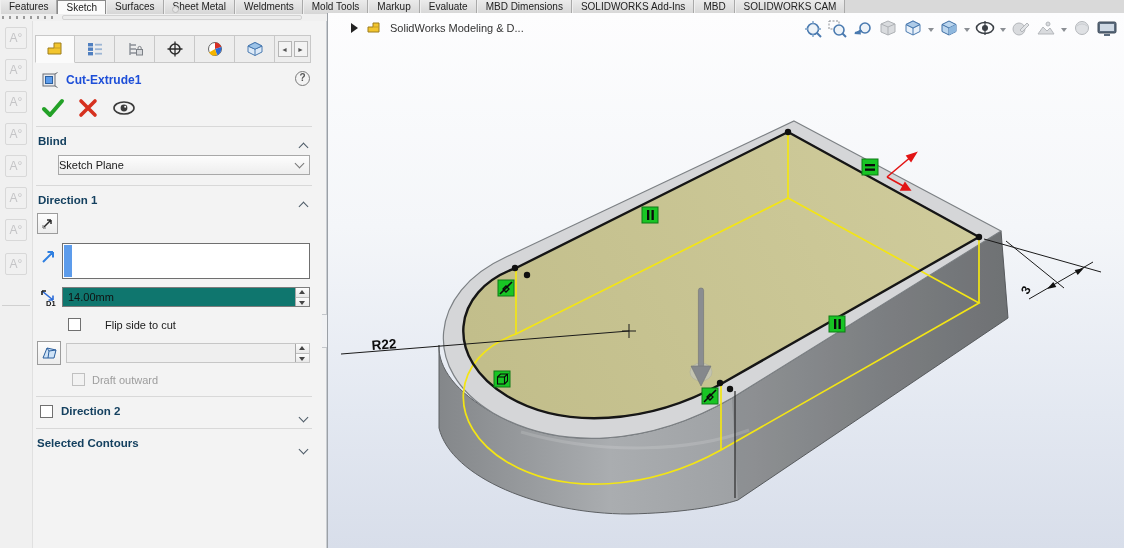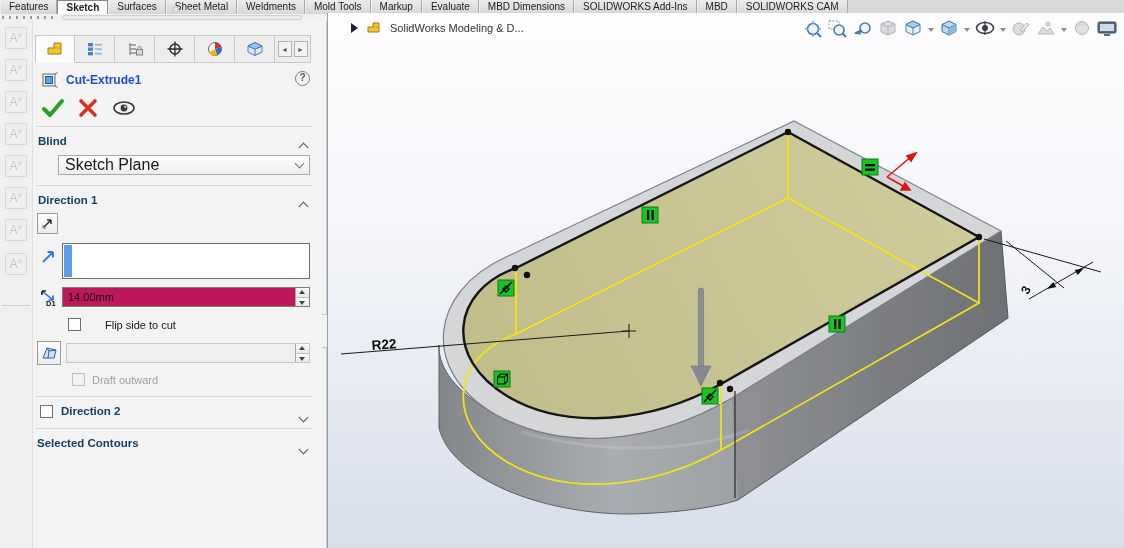--- a/index.html
+++ b/index.html
@@ -3,21 +3,21 @@
 <meta charset="utf-8">
 <style>
   *{box-sizing:border-box;margin:0;padding:0}
   html,body{width:1124px;height:548px;overflow:hidden;font-family:"Liberation Sans",sans-serif;background:#f0f0f0}
   #stage{position:relative;width:1124px;height:548px;background:#f0f0f0}
 
   
   #ribbon{position:absolute;left:0;top:0;width:1124px;height:14px;background:#d9d9d9;display:flex;border-bottom:1px solid #c2c2c2}
   .rtab{height:14px;line-height:13px;padding:0 8px;font-size:10px;color:#222;
         background:linear-gradient(#ebebeb,#d6d6d6);border-right:1px solid #a9a9a9;border-left:1px solid #efefef;white-space:nowrap}
-  .rtab.active{background:#fbfbfb;font-weight:bold;border:1px solid #8a8a8a;border-bottom:none}
+  .rtab.active{background:#fbfbfb;font-weight:normal;border:1px solid #8a8a8a;border-bottom:none}
 
   
   #subrow{position:absolute;left:0;top:14px;width:327px;height:7px;background:#f0f0f0}
   #grip{position:absolute;left:2px;top:2px;width:56px;height:3px;
         background:repeating-linear-gradient(90deg,#9a9a9a 0 2px,transparent 2px 7px)}
   #bar{position:absolute;left:62px;top:1px;width:240px;height:5px;background:#ececec;border:1px solid #d2d2d2;border-radius:2px}
   #grip-dot{position:absolute;left:172px;top:6px;width:7px;height:7px;border-radius:50%;background:#e4e4e4;border:1px solid #bdbdbd}
 
   
   #astrip{position:absolute;left:0;top:21px;width:33px;height:527px;background:#f0f0f0;border-right:1px solid #e0e0e0}
@@ -37,23 +37,23 @@
   #pm-title .t{font-size:12px;font-weight:bold;color:#1d4ed8}
   #pm-help{position:absolute;right:16px;top:50px;width:15px;height:15px;border:1.5px solid #7a7a7a;border-radius:50%;
            font-size:10px;color:#555;text-align:center;line-height:12px;font-weight:bold}
   #pm-actions{position:absolute;left:8px;top:76px;display:flex;gap:13px;align-items:center}
   .pdiv{position:absolute;left:3px;width:276px;height:1px;background:#d8d8d8}
   .hdr{position:absolute;left:5px;font-size:11.5px;font-weight:bold;color:#14405f}
   .chev{width:7px;height:7px;border-right:1.7px solid #4c5a66;border-bottom:1.7px solid #4c5a66;display:inline-block}
   .chev.up{transform:rotate(-135deg)} .chev.down{transform:rotate(45deg)}
   .chevbox{position:absolute;right:14px;width:12px;height:12px}
   .dd{position:absolute;height:20px;background:linear-gradient(#fdfdfd,#ededed);border:1px solid #a8a8a8;
-      font-size:16px;color:#1a1a1a;line-height:18px;padding-left:6px}
+      font-size:11px;color:#1a1a1a;line-height:18px;}
   .dd .dchev{position:absolute;right:6px;top:4px;width:7px;height:7px;border-right:1.6px solid #777;border-bottom:1.6px solid #777;transform:rotate(45deg)}
-  .spinbox{position:absolute;height:20px;background:#be185d;border:1px solid #7c7c7c;font-size:11px;color:#111;line-height:18px;padding-left:5px}
+  .spinbox{position:absolute;height:20px;background:#0f766e;border:1px solid #7c7c7c;font-size:11px;color:#111;line-height:18px;padding-left:5px}
   .spinbox.disabled{background:#efefef;border-color:#c6c6c6}
   .spin{position:absolute;right:0;top:0;width:14px;height:18px;border-left:1px solid #a8a8a8;display:flex;flex-direction:column}
   .spin div{flex:1;position:relative;background:linear-gradient(#fcfcfc,#e8e8e8)}
   .spin div+div{border-top:1px solid #bdbdbd}
   .spin .u::after,.spin .d::after{content:"";position:absolute;left:3px;border-left:3.5px solid transparent;border-right:3.5px solid transparent}
   .spin .u::after{top:2px;border-bottom:4px solid #444}
   .spin .d::after{top:3px;border-top:4px solid #444}
   .cb{position:absolute;width:13px;height:13px;background:#fff;border:1px solid #707070}
   .cb.disabled{border-color:#c0c0c0;background:#f2f2f2}
   .cblab{position:absolute;font-size:11px;color:#1a1a1a}

